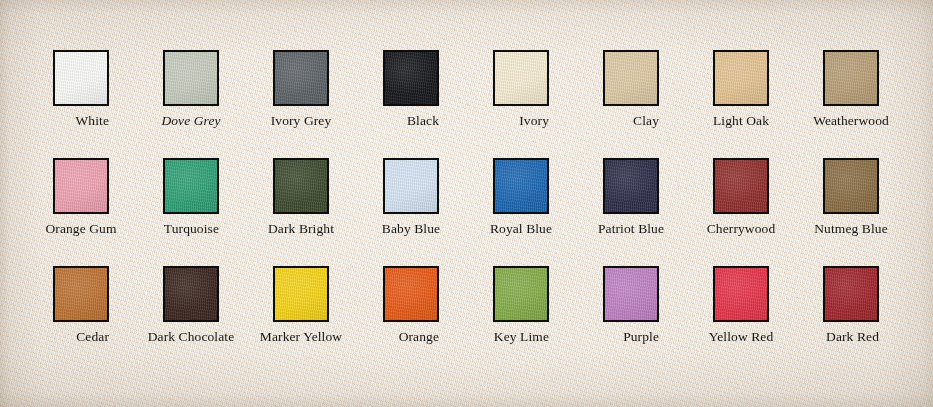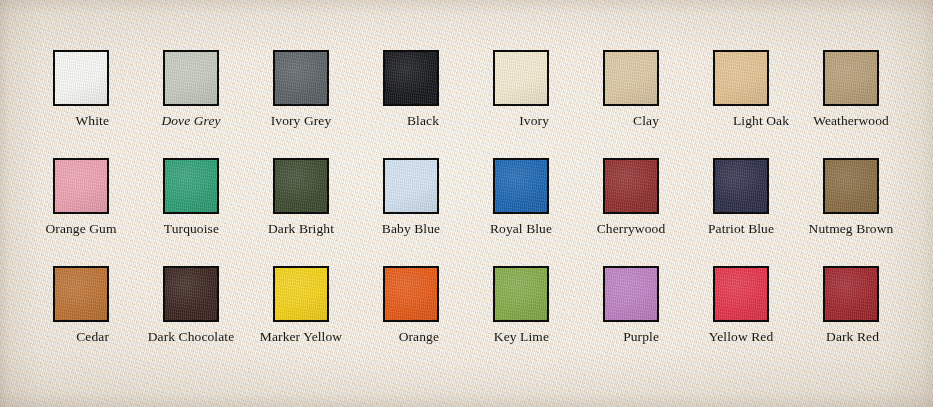--- a/index.html
+++ b/index.html
@@ -192,21 +192,21 @@
       <div class="swatch-cell">
         <div class="swatch-chip" style="background-color: rgb(247, 237, 211); border-color: rgb(13, 13, 13);"></div>
         <div class="swatch-label" style="color: rgb(23, 22, 20);"><span>Ivory</span></div>
       </div>
       <div class="swatch-cell">
         <div class="swatch-chip" style="background-color: rgb(223, 203, 166); border-color: rgb(13, 13, 13);"></div>
         <div class="swatch-label" style="color: rgb(23, 22, 20);"><span>Clay</span></div>
       </div>
       <div class="swatch-cell">
         <div class="swatch-chip" style="background-color: rgb(230, 197, 148); border-color: rgb(13, 13, 13);"></div>
-        <div class="swatch-label" style="color: rgb(23, 22, 20); margin-left: 20px;"><span>Light Oak</span></div>
+        <div class="swatch-label" style="color: rgb(23, 22, 20);"><span>Light Oak</span></div>
       </div>
       <div class="swatch-cell">
         <div class="swatch-chip" style="background-color: rgb(185, 160, 121); border-color: rgb(13, 13, 13);"></div>
         <div class="swatch-label" style="color: rgb(23, 22, 20);"><span>Weatherwood</span></div>
       </div>
       <div class="swatch-cell">
         <div class="swatch-chip" style="background-color: rgb(240, 163, 179); border-color: rgb(13, 13, 13);"></div>
         <div class="swatch-label" style="color: rgb(23, 22, 20);"><span>Orange Gum</span></div>
       </div>
       <div class="swatch-cell">
@@ -219,30 +219,30 @@
       </div>
       <div class="swatch-cell">
         <div class="swatch-chip" style="background-color: rgb(214, 229, 245); border-color: rgb(13, 13, 13);"></div>
         <div class="swatch-label" style="color: rgb(23, 22, 20);"><span>Baby Blue</span></div>
       </div>
       <div class="swatch-cell">
         <div class="swatch-chip" style="background-color: rgb(28, 104, 181); border-color: rgb(13, 13, 13);"></div>
         <div class="swatch-label" style="color: rgb(23, 22, 20);"><span>Royal Blue</span></div>
       </div>
       <div class="swatch-cell">
+        <div class="swatch-chip" style="background-color: rgb(46, 47, 74); border-color: rgb(13, 13, 13);"></div>
+        <div class="swatch-label" style="color: rgb(23, 22, 20);"><span>Patriot Blue</span></div>
+      </div>
+      <div class="swatch-cell">
         <div class="swatch-chip" style="background-color: rgb(147, 48, 47); border-color: rgb(13, 13, 13);"></div>
         <div class="swatch-label" style="color: rgb(23, 22, 20);"><span>Cherrywood</span></div>
       </div>
       <div class="swatch-cell">
-        <div class="swatch-chip" style="background-color: rgb(46, 47, 74); border-color: rgb(13, 13, 13);"></div>
-        <div class="swatch-label" style="color: rgb(23, 22, 20);"><span>Patriot Blue</span></div>
-      </div>
-      <div class="swatch-cell">
         <div class="swatch-chip" style="background-color: rgb(141, 112, 71); border-color: rgb(13, 13, 13);"></div>
-        <div class="swatch-label" style="color: rgb(23, 22, 20);"><span>Nutmeg Brown</span></div>
+        <div class="swatch-label" style="color: rgb(23, 22, 20);"><span>Nutmeg Blue</span></div>
       </div>
       <div class="swatch-cell">
         <div class="swatch-chip" style="background-color: rgb(191, 116, 52); border-color: rgb(13, 13, 13);"></div>
         <div class="swatch-label" style="color: rgb(23, 22, 20);"><span>Cedar</span></div>
       </div>
       <div class="swatch-cell">
         <div class="swatch-chip" style="background-color: rgb(60, 38, 32); border-color: rgb(13, 13, 13);"></div>
         <div class="swatch-label" style="color: rgb(23, 22, 20);"><span>Dark Chocolate</span></div>
       </div>
       <div class="swatch-cell">

